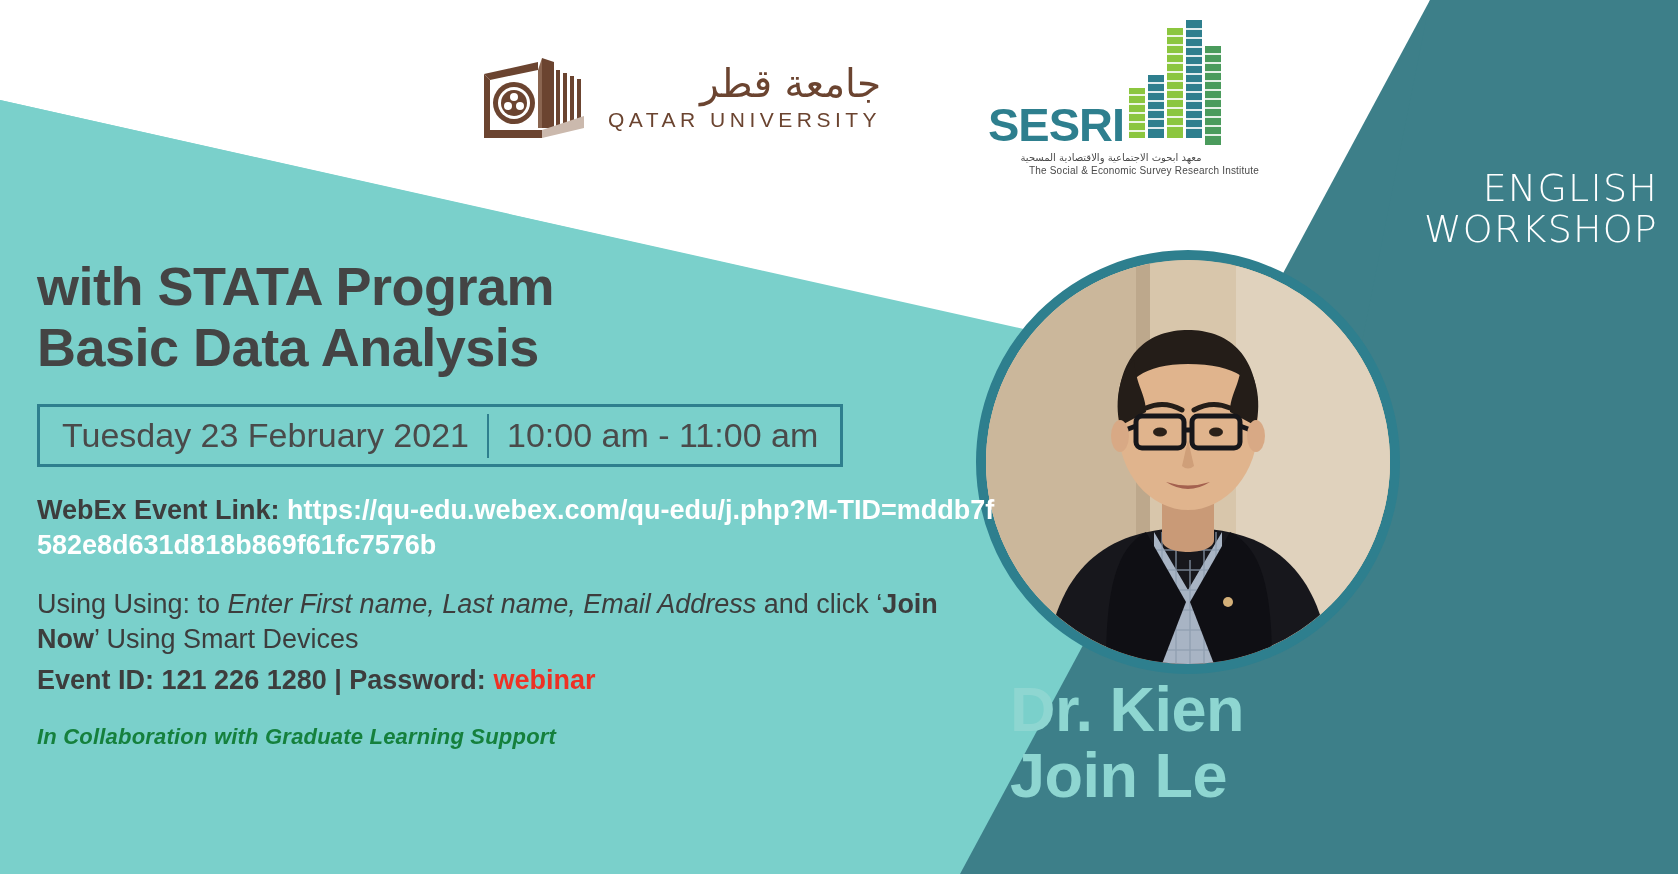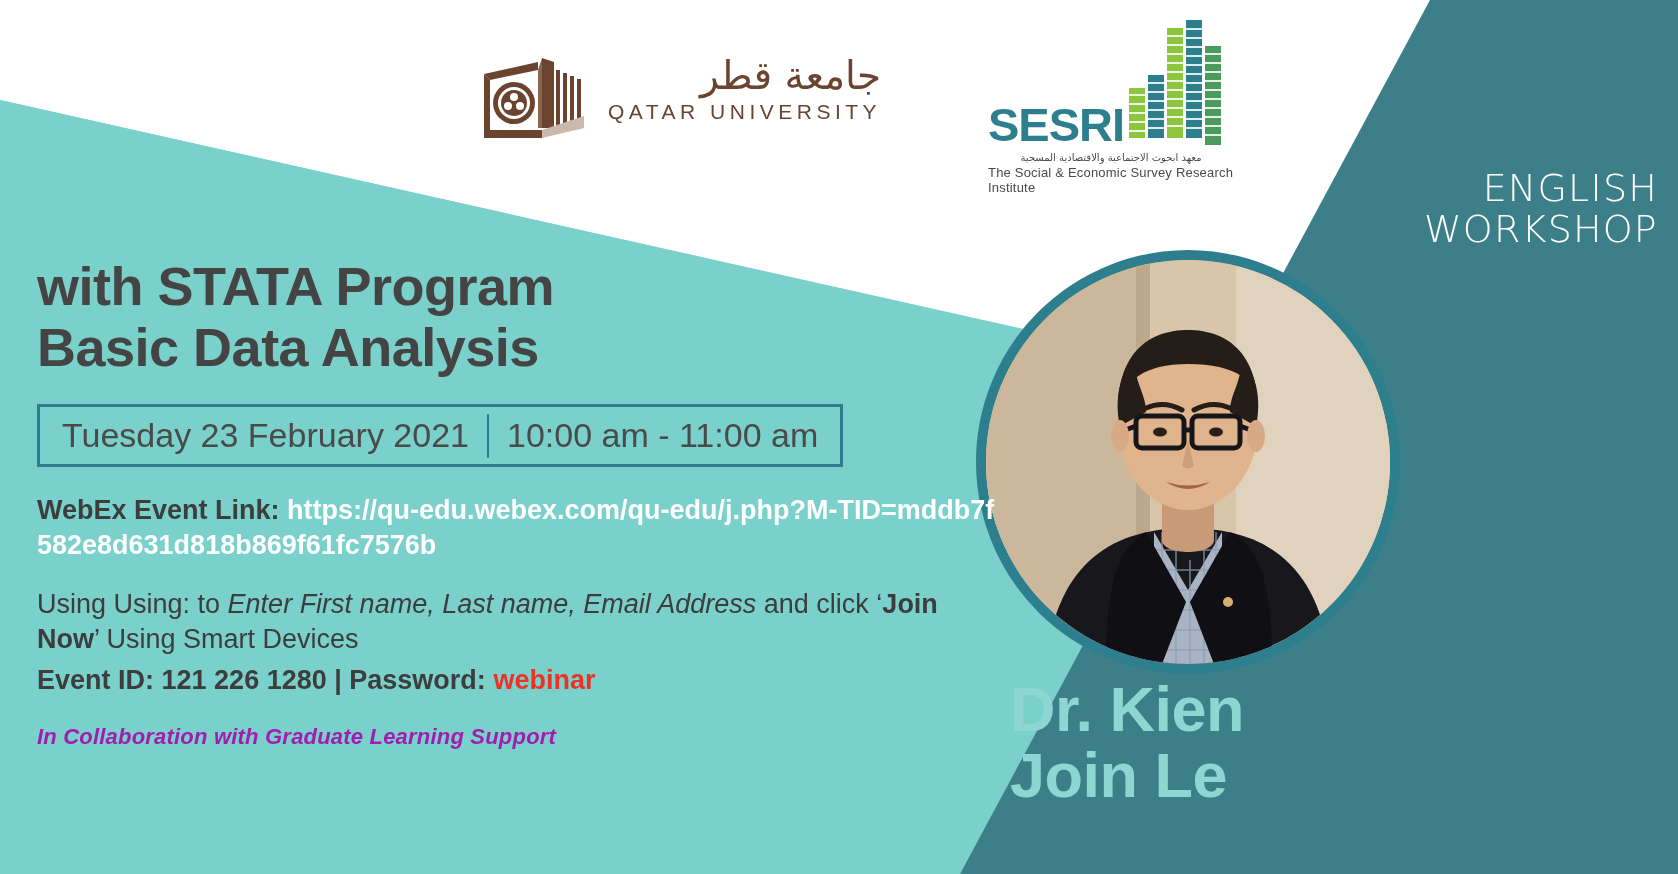--- a/index.html
+++ b/index.html
@@ -16,36 +16,36 @@
     background:#ffffff;
     overflow:hidden;
   }
 
   
   .shape { position:absolute; left:0; top:0; width:1678px; height:874px; }
 
   
   .logo-row { position:absolute; left:0; top:0; width:1678px; height:175px; z-index:6; }
 
-  .qu-logo { position:absolute; left:476px; top:56px; display:flex; align-items:flex-start; }
+  .qu-logo { position:absolute; left:476px; top:56px; display:flex; align-items:center; }
   .qu-mark { width:112px; height:82px; position:relative; }
   .qu-text { margin-left:20px; text-align:right; line-height:1; }
   .qu-ar { font-size:39px; color:#6b4430; font-weight:400; letter-spacing:1px;
            font-family:"DejaVu Sans", sans-serif; direction:rtl; }
   .qu-en { font-size:21px; color:#6b4430; letter-spacing:4.5px; margin-top:6px; }
 
   .sesri-logo { position:absolute; left:988px; top:25px; }
   .sesri-main { display:flex; align-items:flex-end; }
   .sesri-word { font-size:47px; font-weight:bold; color:#2e7f8e; letter-spacing:-1px;
                 line-height:0.85; font-family:"Liberation Sans", sans-serif; }
   .sesri-bars { display:flex; align-items:flex-end; margin-left:5px; height:120px; }
   .sesri-ar { font-size:10px; color:#4a4a4a; margin-top:7px; letter-spacing:0.5px;
               font-family:"DejaVu Sans", sans-serif; direction:rtl; text-align:center; width:246px; }
-  .sesri-en { font-size:13px; color:#4a4a4a; margin-top:2px; letter-spacing:0.2px;
-              text-align:left; width:246px; }
+  .sesri-en { font-size:10px; color:#4a4a4a; margin-top:2px; letter-spacing:0.2px;
+              text-align:right; width:246px;margin-left:25px; }
 
   
   .workshop-label {
     position:absolute; right:20px; top:152px; z-index:7;
     color:#ffffff; font-size:38px; line-height:1.08;
     text-align:right; letter-spacing:1.2px;
     font-family:"DejaVu Sans", sans-serif; font-weight:300;margin-top:16px;
   }
 
   
@@ -70,21 +70,21 @@
   .link-url { color:#ffffff; font-weight:bold; word-break:break-all; }
 
   .instructions { margin-top:25px; font-size:27px; color:#3d3d3d; line-height:1.3; }
   .instructions .it { font-style:italic; }
   .instructions .bd { font-weight:bold; }
 
   .eventline { margin-top:6px; font-size:27px; color:#3d3d3d; font-weight:bold; line-height:1.3; }
   .pw { color:#ee3124; font-weight:bold; }
 
   .collab {
-    margin-top:26px; font-size:22px; color:#a21caf;
+    margin-top:26px; font-size:22px; color:#15803d;
     font-style:italic; font-weight:bold; letter-spacing:0.2px;
   }
 
   
   .speaker-photo {
     position:absolute; left:976px; top:250px;
     width:424px; height:424px; border-radius:50%;
     border:10px solid #2e7f8e; overflow:hidden; z-index:7;
     background:#cbb79b;
   }

